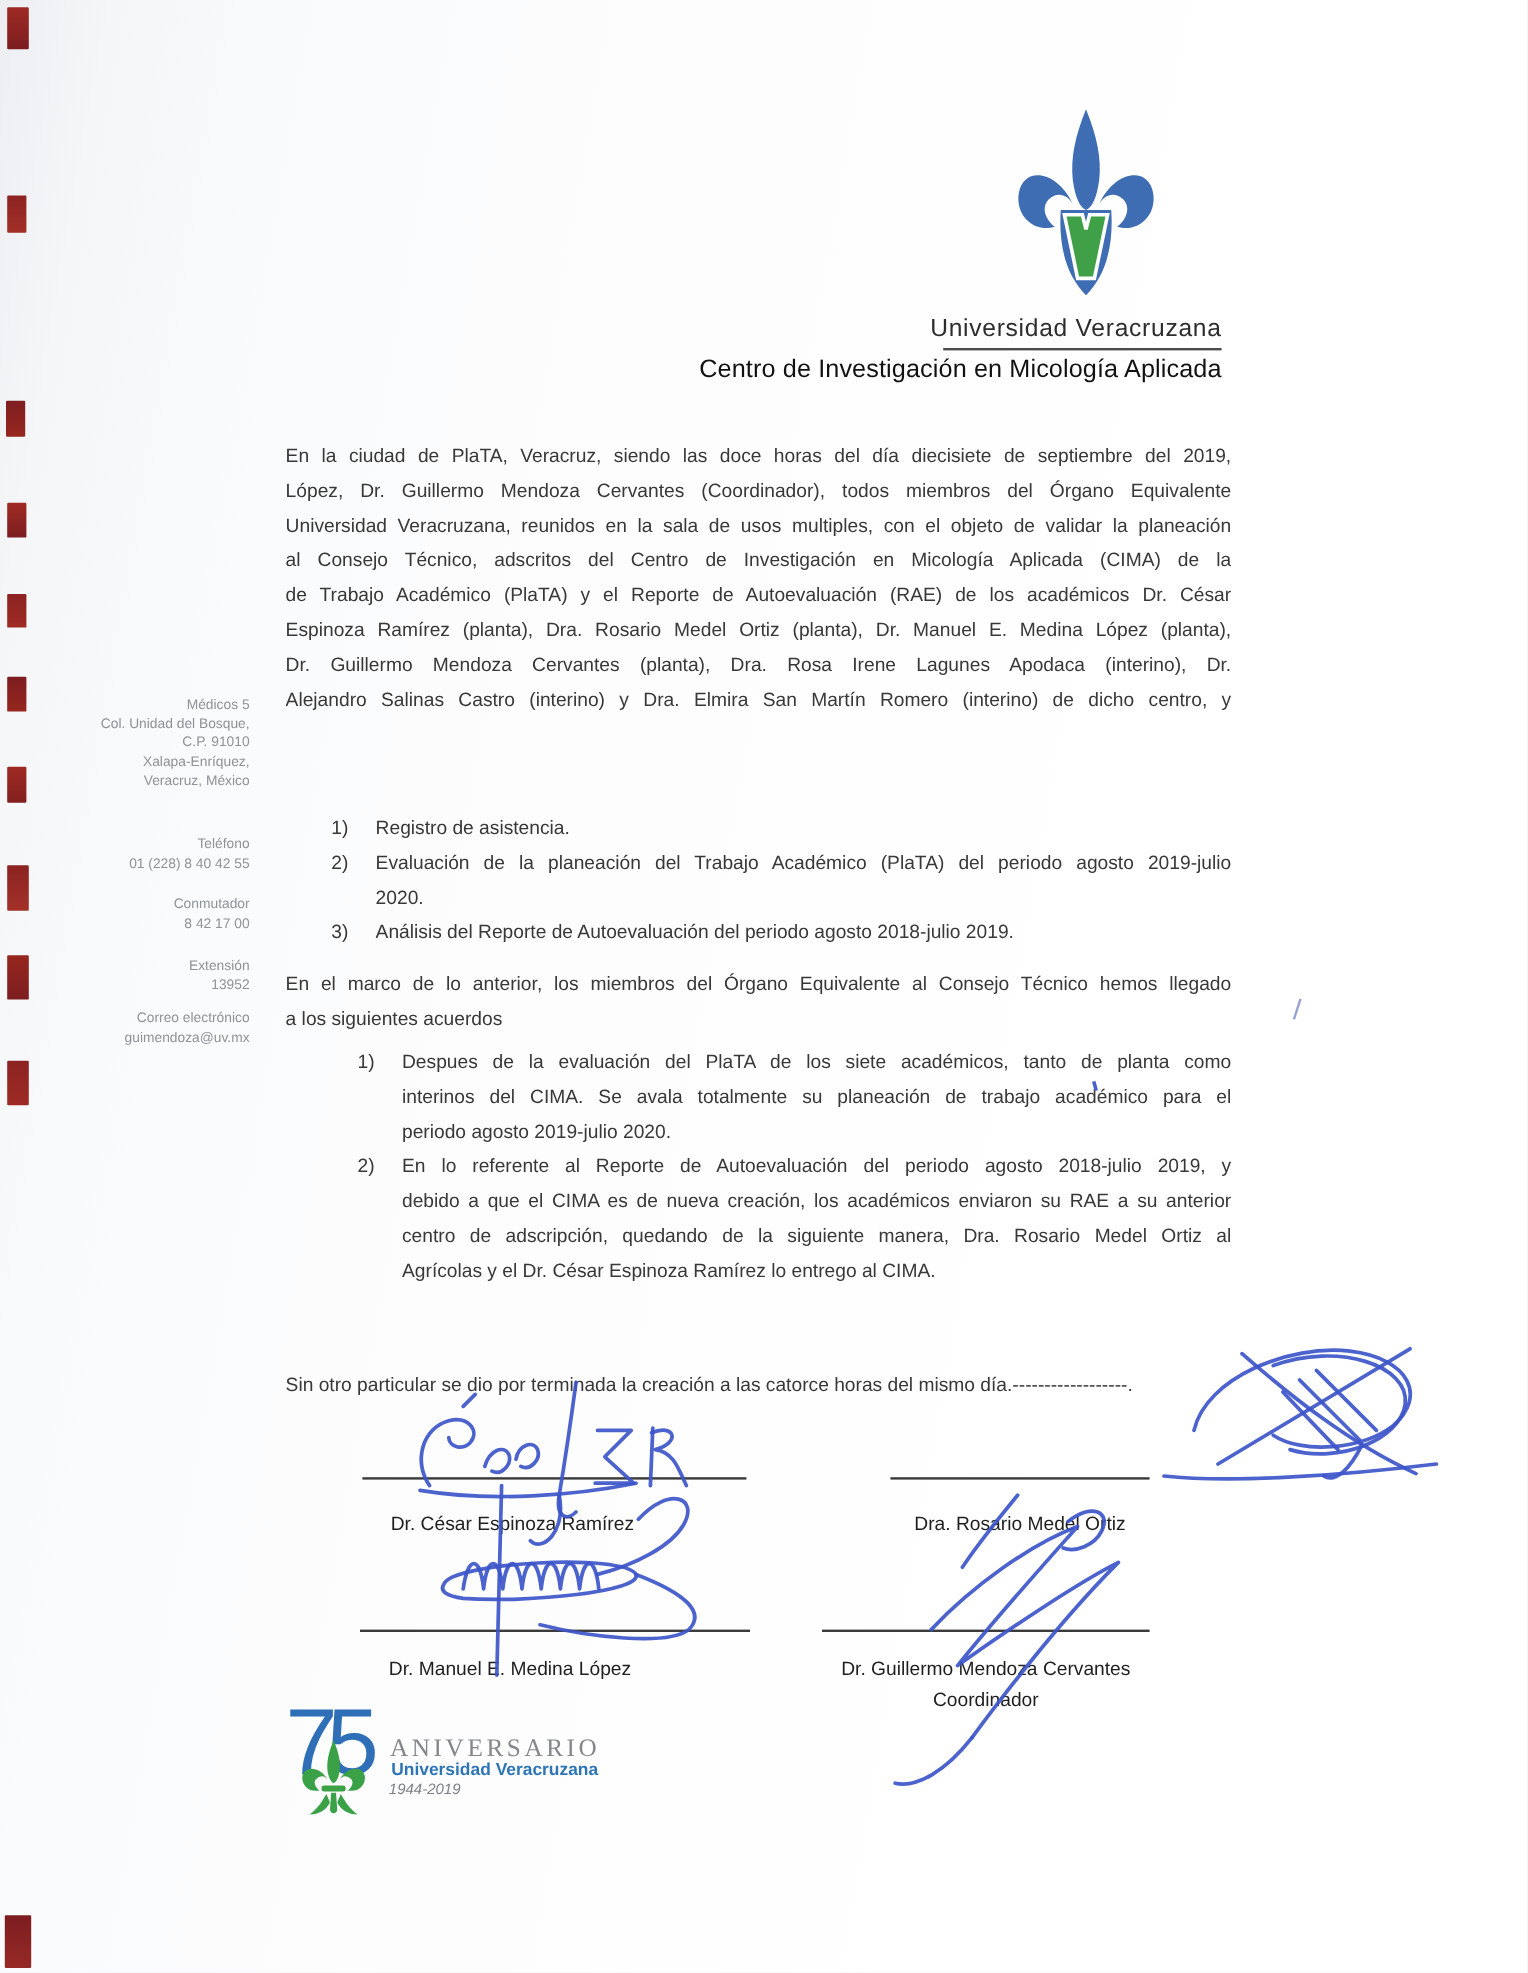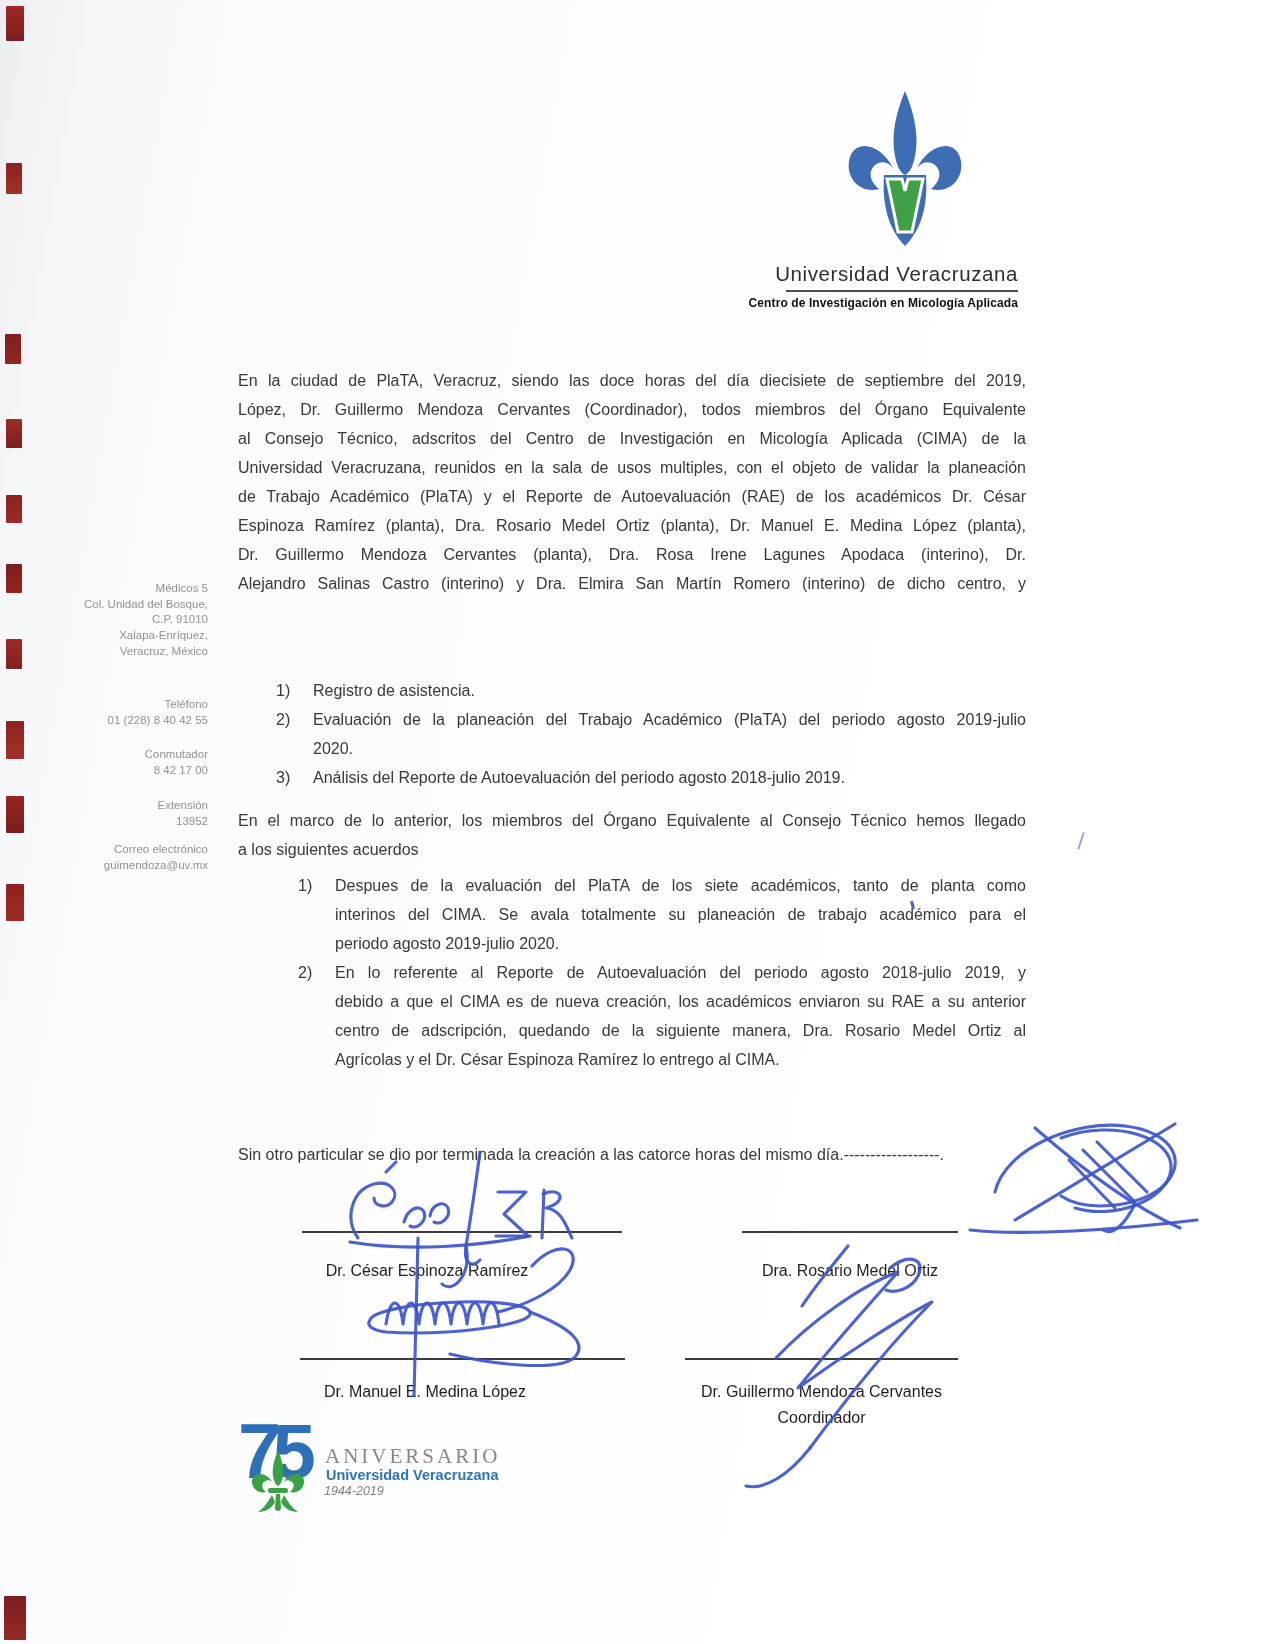--- a/index.html
+++ b/index.html
@@ -15,21 +15,21 @@
   .pen-tick { position:absolute; background:#9aa3cf; }
   
   .uv-logo { position:absolute; left:845px; top:88px; }
   .uv-title {
     position:absolute; left:740px; top:262px; width:278px; text-align:right;
     font-size:20.5px; letter-spacing:0.6px; color:#2d2d2d;
   }
   .uv-underline { position:absolute; left:786px; top:290px; width:232px; height:2px; background:#4c4c4c; }
   .uv-center {
     position:absolute; left:560px; top:296px; width:458px; text-align:right;
-    font-size:12px; font-weight:bold; color:#111; letter-spacing:0.1px;
+    font-size:21px; font-weight:normal; color:#111; letter-spacing:0.1px;
   }
   
   .sidebar { position:absolute; left:52px; top:0; width:156px; color:#8f9296;
     font-size:11.5px; line-height:15.7px; text-align:right; }
   .sb-block { position:absolute; right:0; width:156px; }
   
   .main { position:absolute; left:238px; top:0; width:788px; color:#383838;
     font-size:16px; line-height:29px; }
   .blk { position:absolute; left:0; width:788px; }
   .ln { text-align:justify; text-align-last:justify; height:29px; overflow:hidden; }
@@ -38,21 +38,21 @@
   .li .num { width:37px; flex:none; }
   .list1 { padding-left:38px; }
   .list2 { padding-left:60px; }
   .li .li-lines { flex:1; min-width:0; }
   
   .sig-rule { position:absolute; height:2px; background:#3b3b3b; }
   .sig-name { position:absolute; text-align:center; color:#1f1f1f; font-size:16px; line-height:26px; }
   .sig-svg { position:absolute; overflow:visible; }
   .sig-svg path { fill:none; stroke:#3d55c9; stroke-width:3.1; stroke-linecap:round; stroke-linejoin:round; opacity:0.92; }
   
-  .anniv-75 { position:absolute; left:238px; top:1412px; font-size:78px; font-weight:bold;
+  .anniv-75 { position:absolute; left:238px; top:1412px; font-size:78px; font-weight:normal;
     letter-spacing:-9px; color:#2e6fb7; line-height:78px; }
   .anniv-fleur { position:absolute; left:250px; top:1450px; }
   .anniv-title { position:absolute; left:325px; top:1444px; font-family:"Liberation Serif", serif;
     font-size:21px; letter-spacing:3px; color:#85878a; }
   .anniv-sub { position:absolute; left:326px; top:1467px; font-size:14.5px; font-weight:bold; color:#2e75b6; }
   .anniv-years { position:absolute; left:324px; top:1484px; font-size:12.5px; color:#7d8184;font-style:italic; }
 </style>
 </head>
 <body>
 
@@ -106,22 +106,22 @@
     <div class="sb-block" style="top:842px">
       <div>Correo electrónico</div>
       <div>guimendoza@uv.mx</div>
     </div>
   </aside>
 
   <main class="main">
     <div class="blk" style="top:366px">
         <div class="ln">En la ciudad de PlaTA, Veracruz, siendo las doce horas del día diecisiete de septiembre del 2019,</div>
         <div class="ln">López, Dr. Guillermo Mendoza Cervantes (Coordinador), todos miembros del Órgano Equivalente</div>
+        <div class="ln">Universidad Veracruzana, reunidos en la sala de usos multiples, con el objeto de validar la planeación</div>
         <div class="ln">al Consejo Técnico, adscritos del Centro de Investigación en Micología Aplicada (CIMA) de la</div>
-        <div class="ln">Universidad Veracruzana, reunidos en la sala de usos multiples, con el objeto de validar la planeación</div>
         <div class="ln">de Trabajo Académico (PlaTA) y el Reporte de Autoevaluación (RAE) de los académicos Dr. César</div>
         <div class="ln">Espinoza Ramírez (planta), Dra. Rosario Medel Ortiz (planta), Dr. Manuel E. Medina López (planta),</div>
         <div class="ln">Dr. Guillermo Mendoza Cervantes (planta), Dra. Rosa Irene Lagunes Apodaca (interino), Dr.</div>
         <div class="ln">Alejandro Salinas Castro (interino) y Dra. Elmira San Martín Romero (interino) de dicho centro, y</div>
       </div>
 
     <div class="blk list1" style="top:676px">
       <div class="li">
         <span class="num">1)</span>
         <div class="li-lines">

